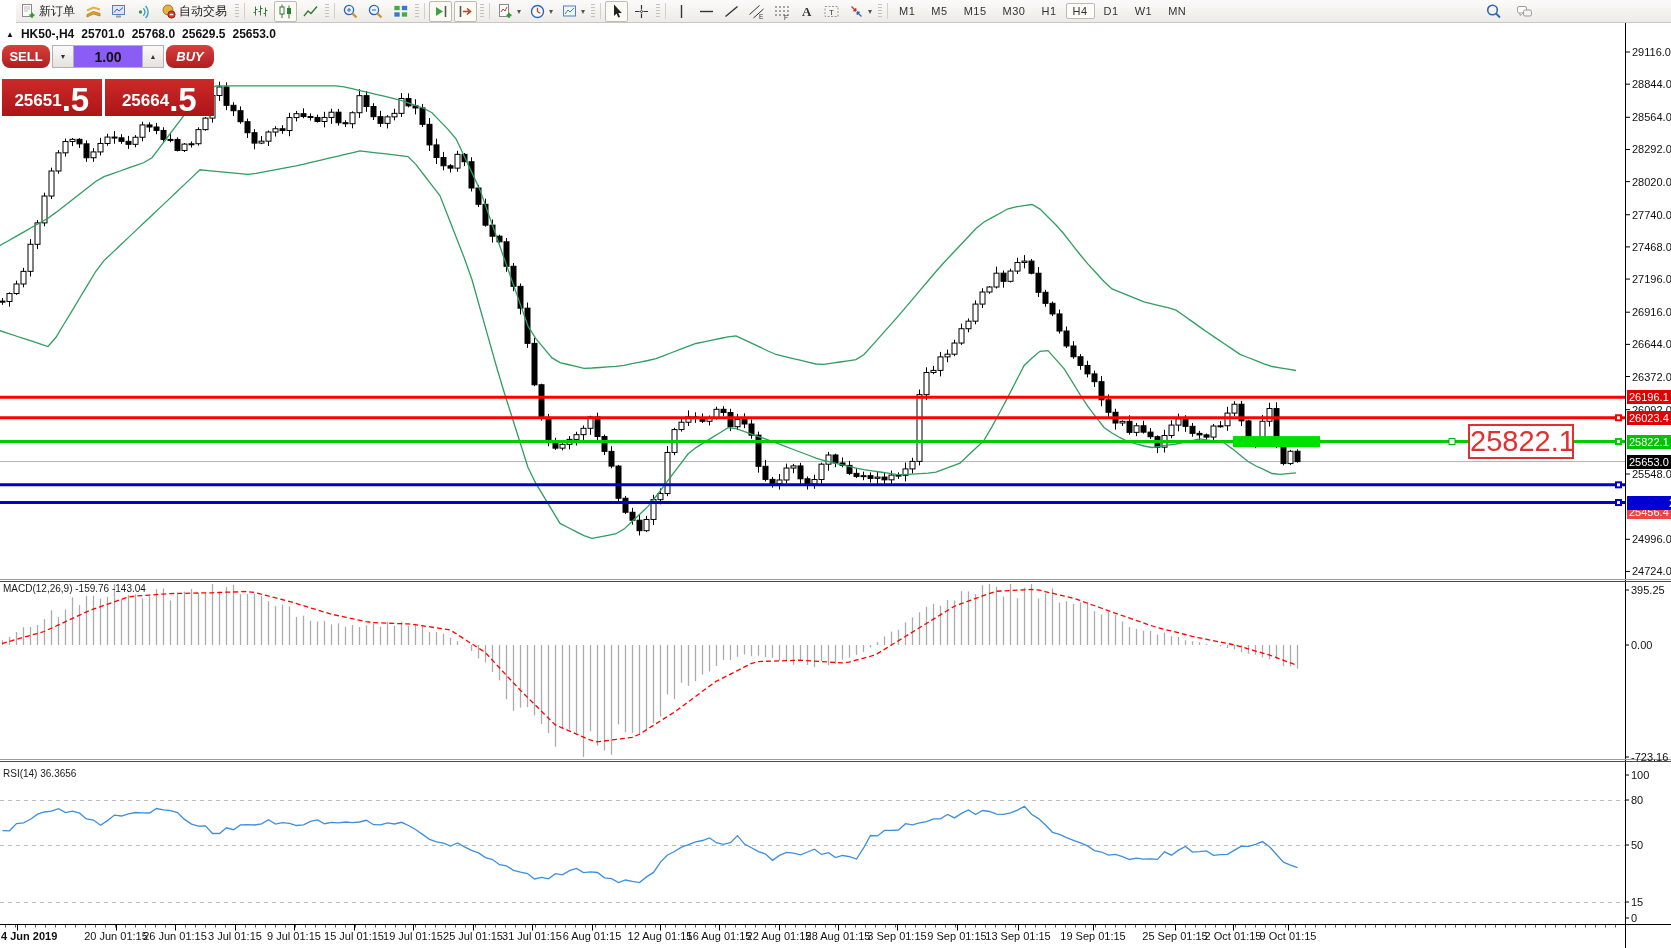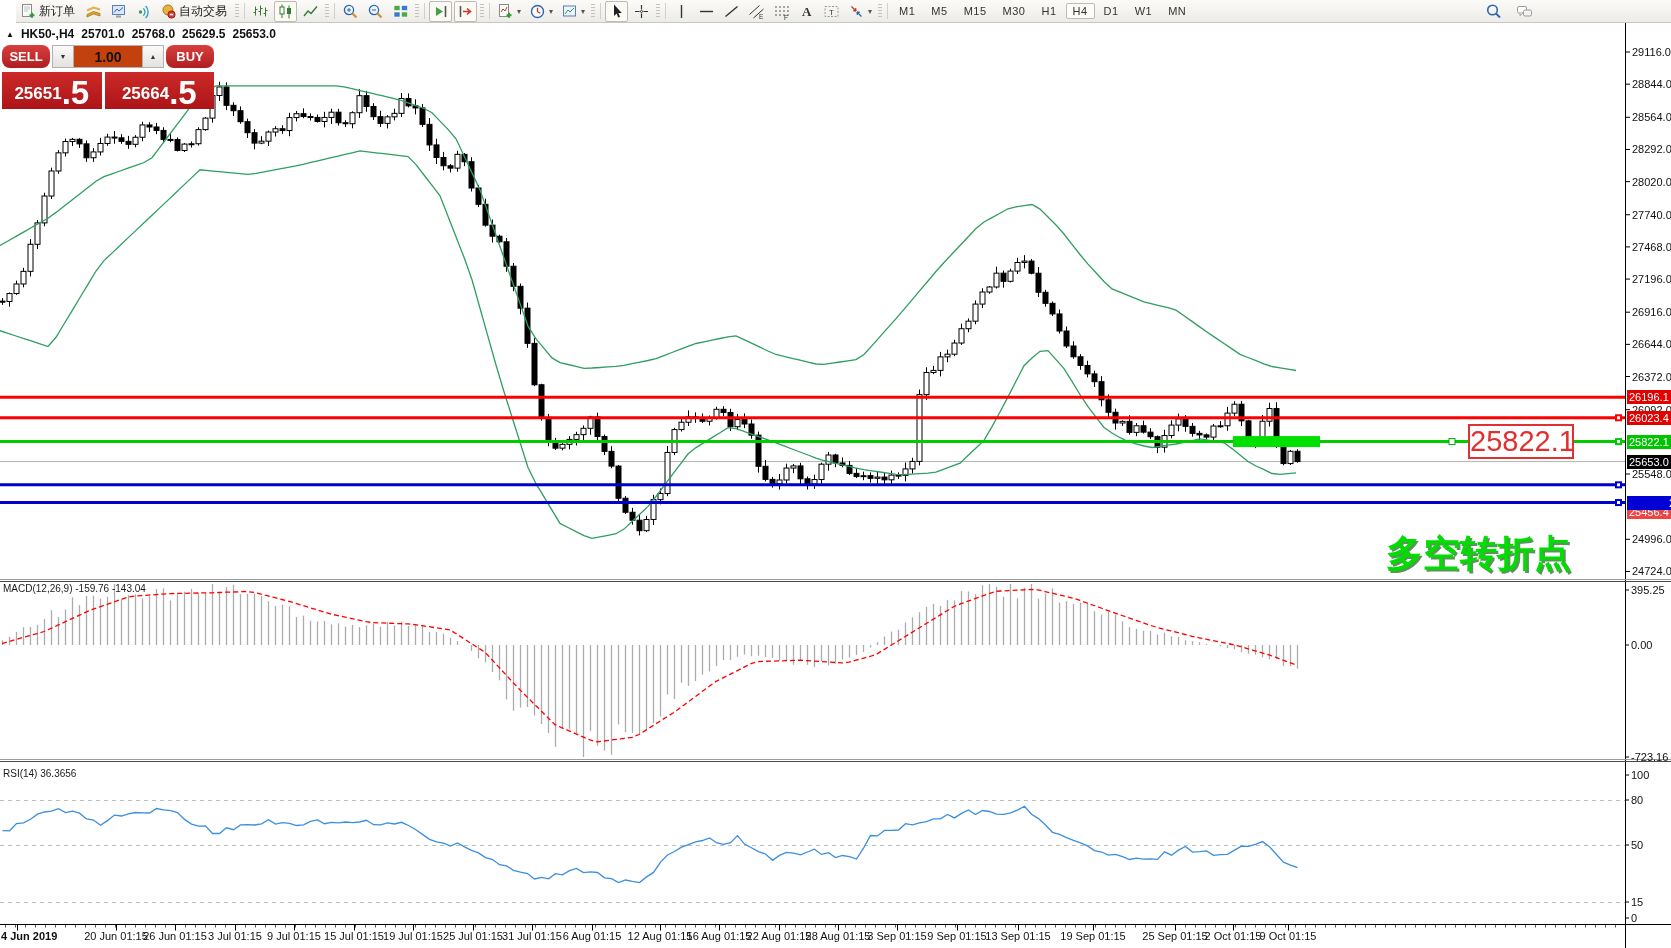--- a/index.html
+++ b/index.html
@@ -26,27 +26,27 @@
   .tfbtn.active{border:1px solid #bdbbb7;background:#fdfcf6;}
   
   .chart-header{position:absolute;left:6px;top:27px;z-index:4;font-size:12px;font-weight:bold;
                 color:#111;display:flex;gap:7px;align-items:center;}
   .chart-header .tri{font-size:8px;}
   
   .trade-panel{position:absolute;left:2px;top:45px;z-index:4;width:212px;}
   .tp-row{display:flex;height:23px;gap:2px;}
   .tp-btn{border:none;border-radius:8px;color:#fff;font-weight:bold;font-size:13px;
           background:linear-gradient(#d8403e,#b01d20);font-family:"Liberation Sans",sans-serif;}
-  .tp-sell{width:48px;} .tp-buy{width:48px;}
+  .tp-sell{width:48px;} .tp-buy{width:48px;font-style:italic;}
   .vol{display:flex;width:112px;}
   .vol-btn{width:22px;background:linear-gradient(#fafafa,#e4e2de);border:1px solid #b3b1ad;
            font-size:7px;color:#333;padding:0;}
-  .vol-val{flex:1;background:#c2410c;border-top:1px solid #b3b1ad;border-bottom:1px solid #b3b1ad;
+  .vol-val{flex:1;background:#8b5cf6;border-top:1px solid #b3b1ad;border-bottom:1px solid #b3b1ad;
            display:flex;align-items:center;justify-content:center;font-size:14px;font-weight:bold;color:#111;}
-  .tp-prices{display:flex;gap:3px;margin-top:4px;}
+  .tp-prices{display:flex;gap:3px;margin-top:11px;}
   .price-box{background:linear-gradient(#cc2a28,#ad1418);color:#fff;height:37px;
              display:flex;align-items:flex-end;justify-content:center;padding:0 3px;}
   .price-box.sell{width:95px;} .price-box.buy{width:105px;}
   .p-int{font-size:17px;font-weight:bold;line-height:30px;}
   .p-frac{font-size:33px;font-weight:bold;line-height:33px;}
   
   .ind-label{position:absolute;left:3px;z-index:4;font-size:10px;color:#1a1a1a;}
   .macd-label{top:583px;} .rsi-label{top:768px;}
   
   .big-price-label{position:absolute;left:1468px;top:424px;width:102px;height:31px;z-index:4;
@@ -1166,21 +1166,20 @@
         <span class="p-int">25664</span>
         <span class="p-frac">.5</span>
       </div>
     </div>
   </div>
 
   <div class="ind-label macd-label">MACD(12,26,9) -159.76 -143.04</div>
   <div class="ind-label rsi-label">RSI(14) 36.3656</div>
 
   <div class="big-price-label">25822.1</div>
-  <div class="cn-note">多空转折点</div>
 
   <div id="badges">
       <div class="badge" style="top: 390.346px; background: rgb(227, 0, 0); color: rgb(255, 255, 255);">26196.1</div>
       <div class="badge" style="top: 410.772px; background: rgb(227, 0, 0); color: rgb(255, 255, 255);">26023.4</div>
       <div class="badge" style="top: 434.58px; background: rgb(0, 196, 0); color: rgb(255, 255, 255);">25822.1</div>
       <div class="badge" style="top: 454.58px; background: rgb(0, 0, 0); color: rgb(255, 255, 255);">25653.0</div>
       <div class="badge" style="top: 505px; background: #ef4444; color: rgb(255, 255, 255);">25456.4</div>
       <div class="badge" style="top: 495.538px; background: rgb(0, 0, 212); color: rgb(255, 255, 255); padding-left: 42px;">25306.7</div>
     </div>
 </div>

